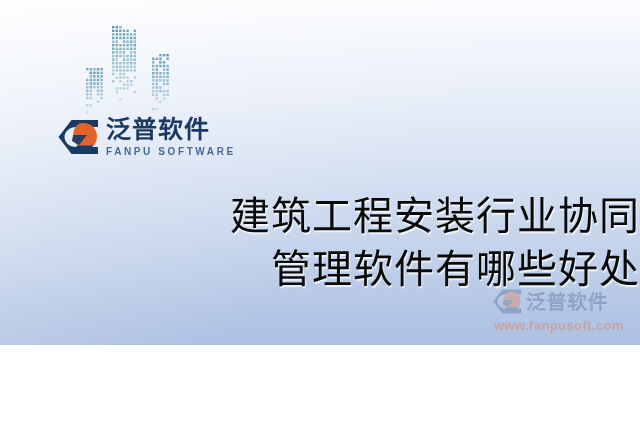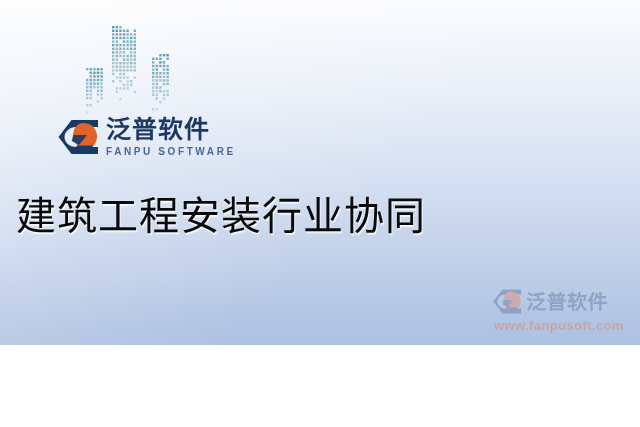--- a/index.html
+++ b/index.html
@@ -89,21 +89,21 @@
     margin-top: 4px;
     white-space: nowrap;
   }
 
   
   .headline {
     position: absolute;
     left: 0;
     right: 0;
     top: 190px;
-    text-align: left;
+    text-align: right;
     font-family: "DejaVu Serif", "Liberation Serif", serif;
     font-size: 40px;
     font-weight: 400;
     line-height: 1.33;
     color: #0a0a0a;
     letter-spacing: 1px;
     text-shadow: 1px 2px 1px rgba(255,255,255,0.75);
     white-space: nowrap;
     padding-left: 16px;
   }
@@ -377,20 +377,21 @@
       </svg>
     </span>
     <span class="brand-words">
       <span class="brand-cn">泛普软件</span>
       <span class="brand-en">FANPU SOFTWARE</span>
     </span>
   </div>
 
   <div class="headline">
     <span class="line">建筑工程安装行业协同</span>
+    <span class="line">管理软件有哪些好处</span>
   </div>
 
   <div class="watermark">
     <div class="wm-row">
       <span class="wm-mark">
         <svg width="30" height="27" viewBox="0 0 42 38" aria-hidden="true">
           <path d="M14.5 2 L41 2 L41 9 L19.5 9 C12 9 7.5 14 7.5 19 C7.5 24 12 29 19.5 29 L41 29 L41 36 L14.5 36 L1.5 19 Z" fill="#6f86ad"></path>
           <path d="M26 5 C34.5 5 40 11 40 18.5 C40 22 38.8 25 36.8 27.2 L20.5 27.2 C17.5 24.7 16 21.7 16 18 C16 11 20 5 26 5 Z" fill="#dd9580"></path>
           <path d="M20.5 27.2 L36.8 27.2 L31.5 33 L15.5 33 Z" fill="#6f86ad"></path>
           <path d="M16.2 17 L30 17 L22 27 L14.8 23 Z" fill="#6f86ad" opacity="0.92"></path>

